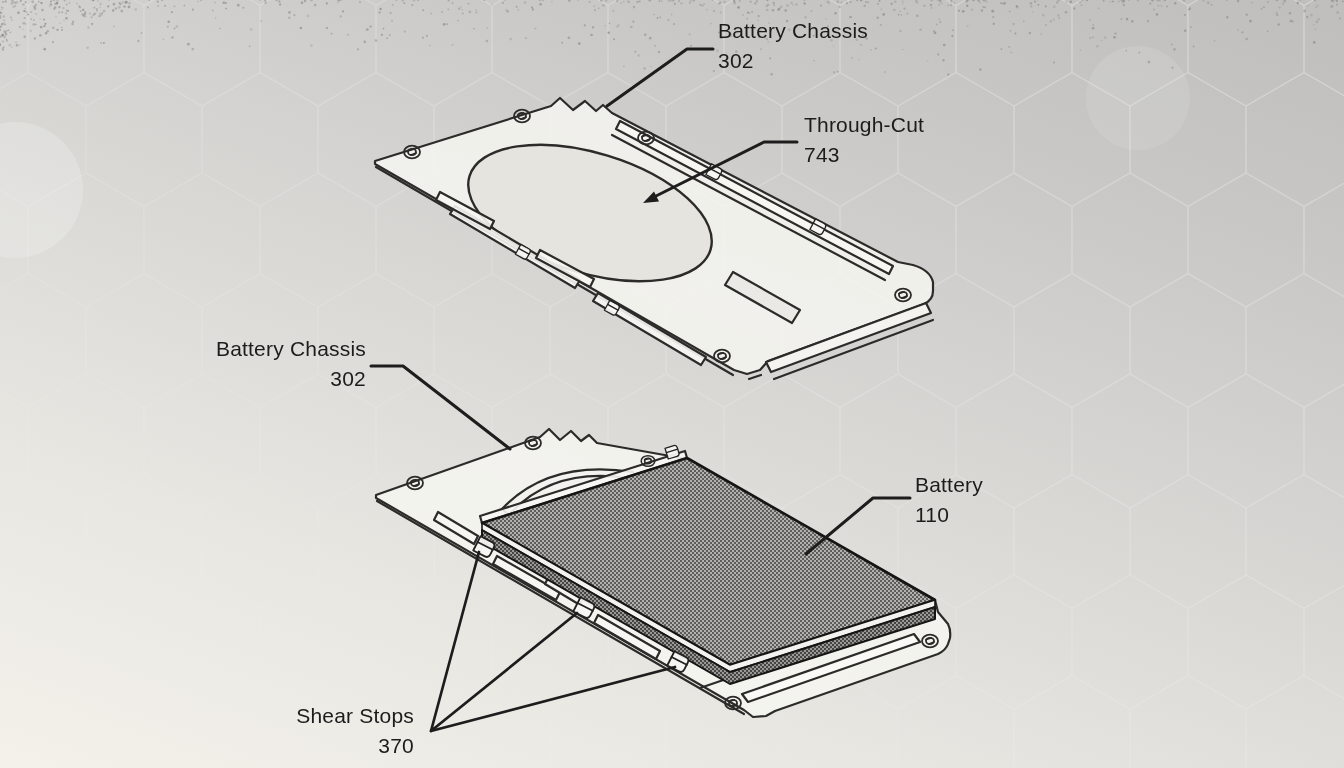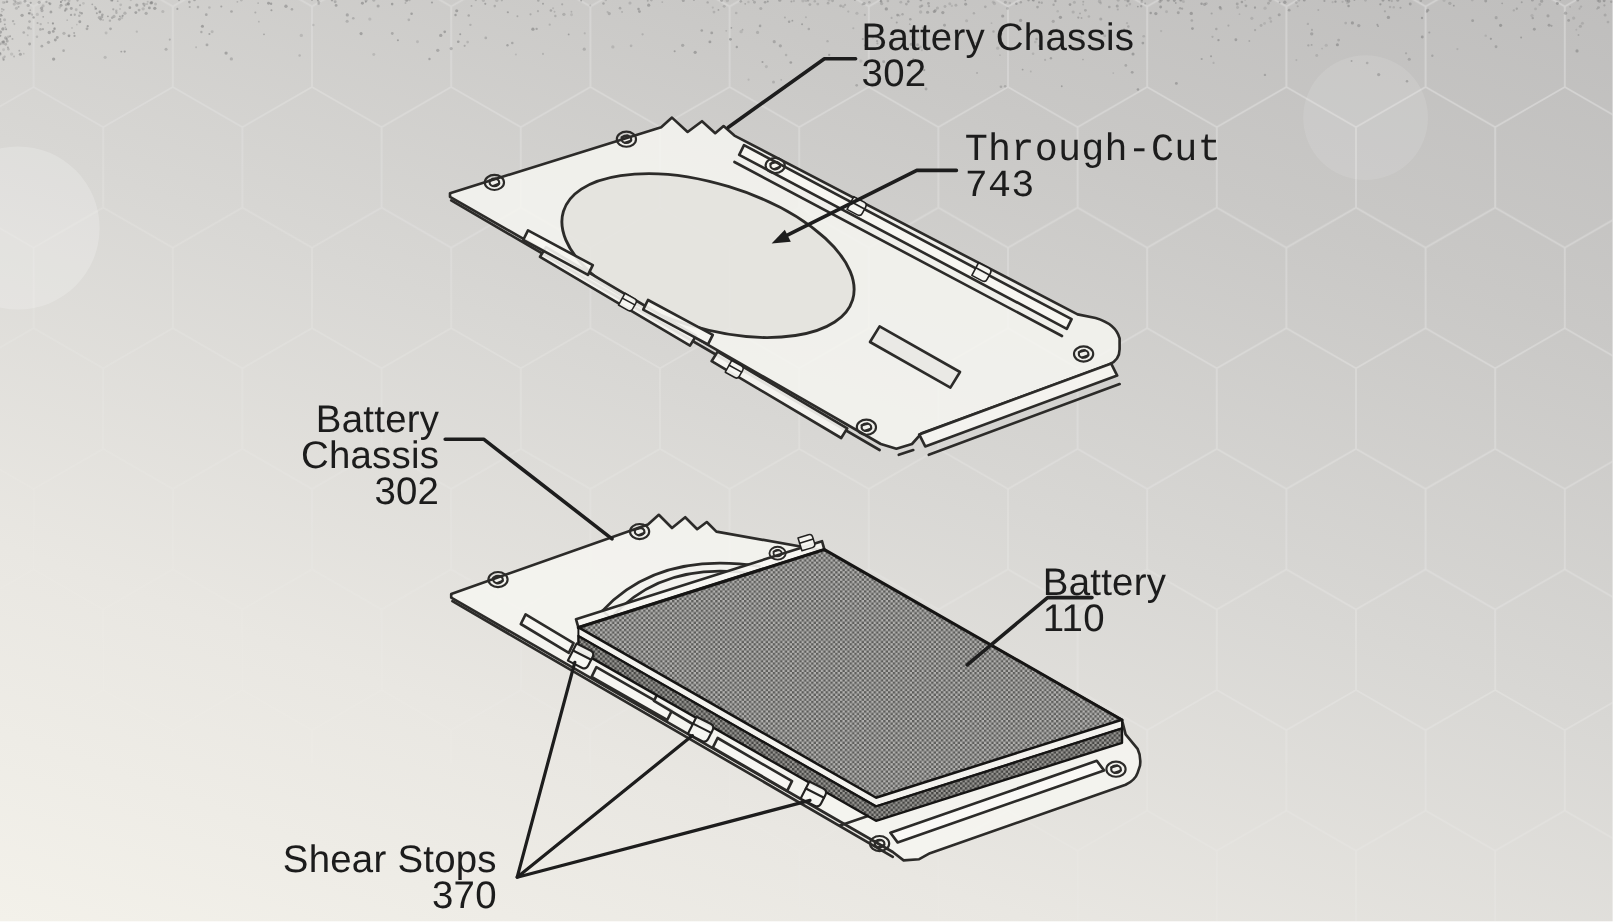--- a/index.html
+++ b/index.html
@@ -7,21 +7,21 @@
     width:1344px;height:768px;overflow:hidden;
     font-family:"Liberation Sans", sans-serif;
   }
   #stage{
     position:relative;width:1344px;height:768px;
     background:linear-gradient(200deg,#bfbebd 0%,#c9c8c6 22%,#d8d7d4 48%,#e9e7e2 75%,#f3f1ea 100%);
   }
   #fig-svg{position:absolute;left:0;top:0;}
   .fig-label{
     position:absolute;
-    font-size:32px;line-height:30px;letter-spacing:.2px;
+    font-size:21px;line-height:30px;letter-spacing:.2px;
     color:#1c1c1c;
   }
   .fig-label .l1,.fig-label .l2{display:block;}
   .align-right{text-align:right;}
 </style>
 </head>
 <body>
 
 <div id="stage">
 
@@ -834,31 +834,31 @@
         <polyline points="431,731 675,667"></polyline>
       </g>
     </g>
   </svg>
 
   <div class="fig-label" style="left:718px;top:16px;">
     <span class="l1">Battery Chassis</span>
     <span class="l2">302</span>
   </div>
 
-  <div class="fig-label" style="left:804px;top:110px;font-family:Liberation Mono, monospace;">
+  <div class="fig-label" style="left:804px;top:110px;">
     <span class="l1">Through-Cut</span>
     <span class="l2">743</span>
   </div>
 
   <div class="fig-label align-right" style="left:166px;top:334px;width:200px;">
     <span class="l1">Battery Chassis</span>
     <span class="l2">302</span>
   </div>
 
-  <div class="fig-label" style="left:869px;top:470px;">
+  <div class="fig-label" style="left:915px;top:470px;">
     <span class="l1">Battery</span>
     <span class="l2">110</span>
   </div>
 
   <div class="fig-label align-right" style="left:214px;top:701px;width:200px;">
     <span class="l1">Shear Stops</span>
     <span class="l2">370</span>
   </div>
 
 </div>

